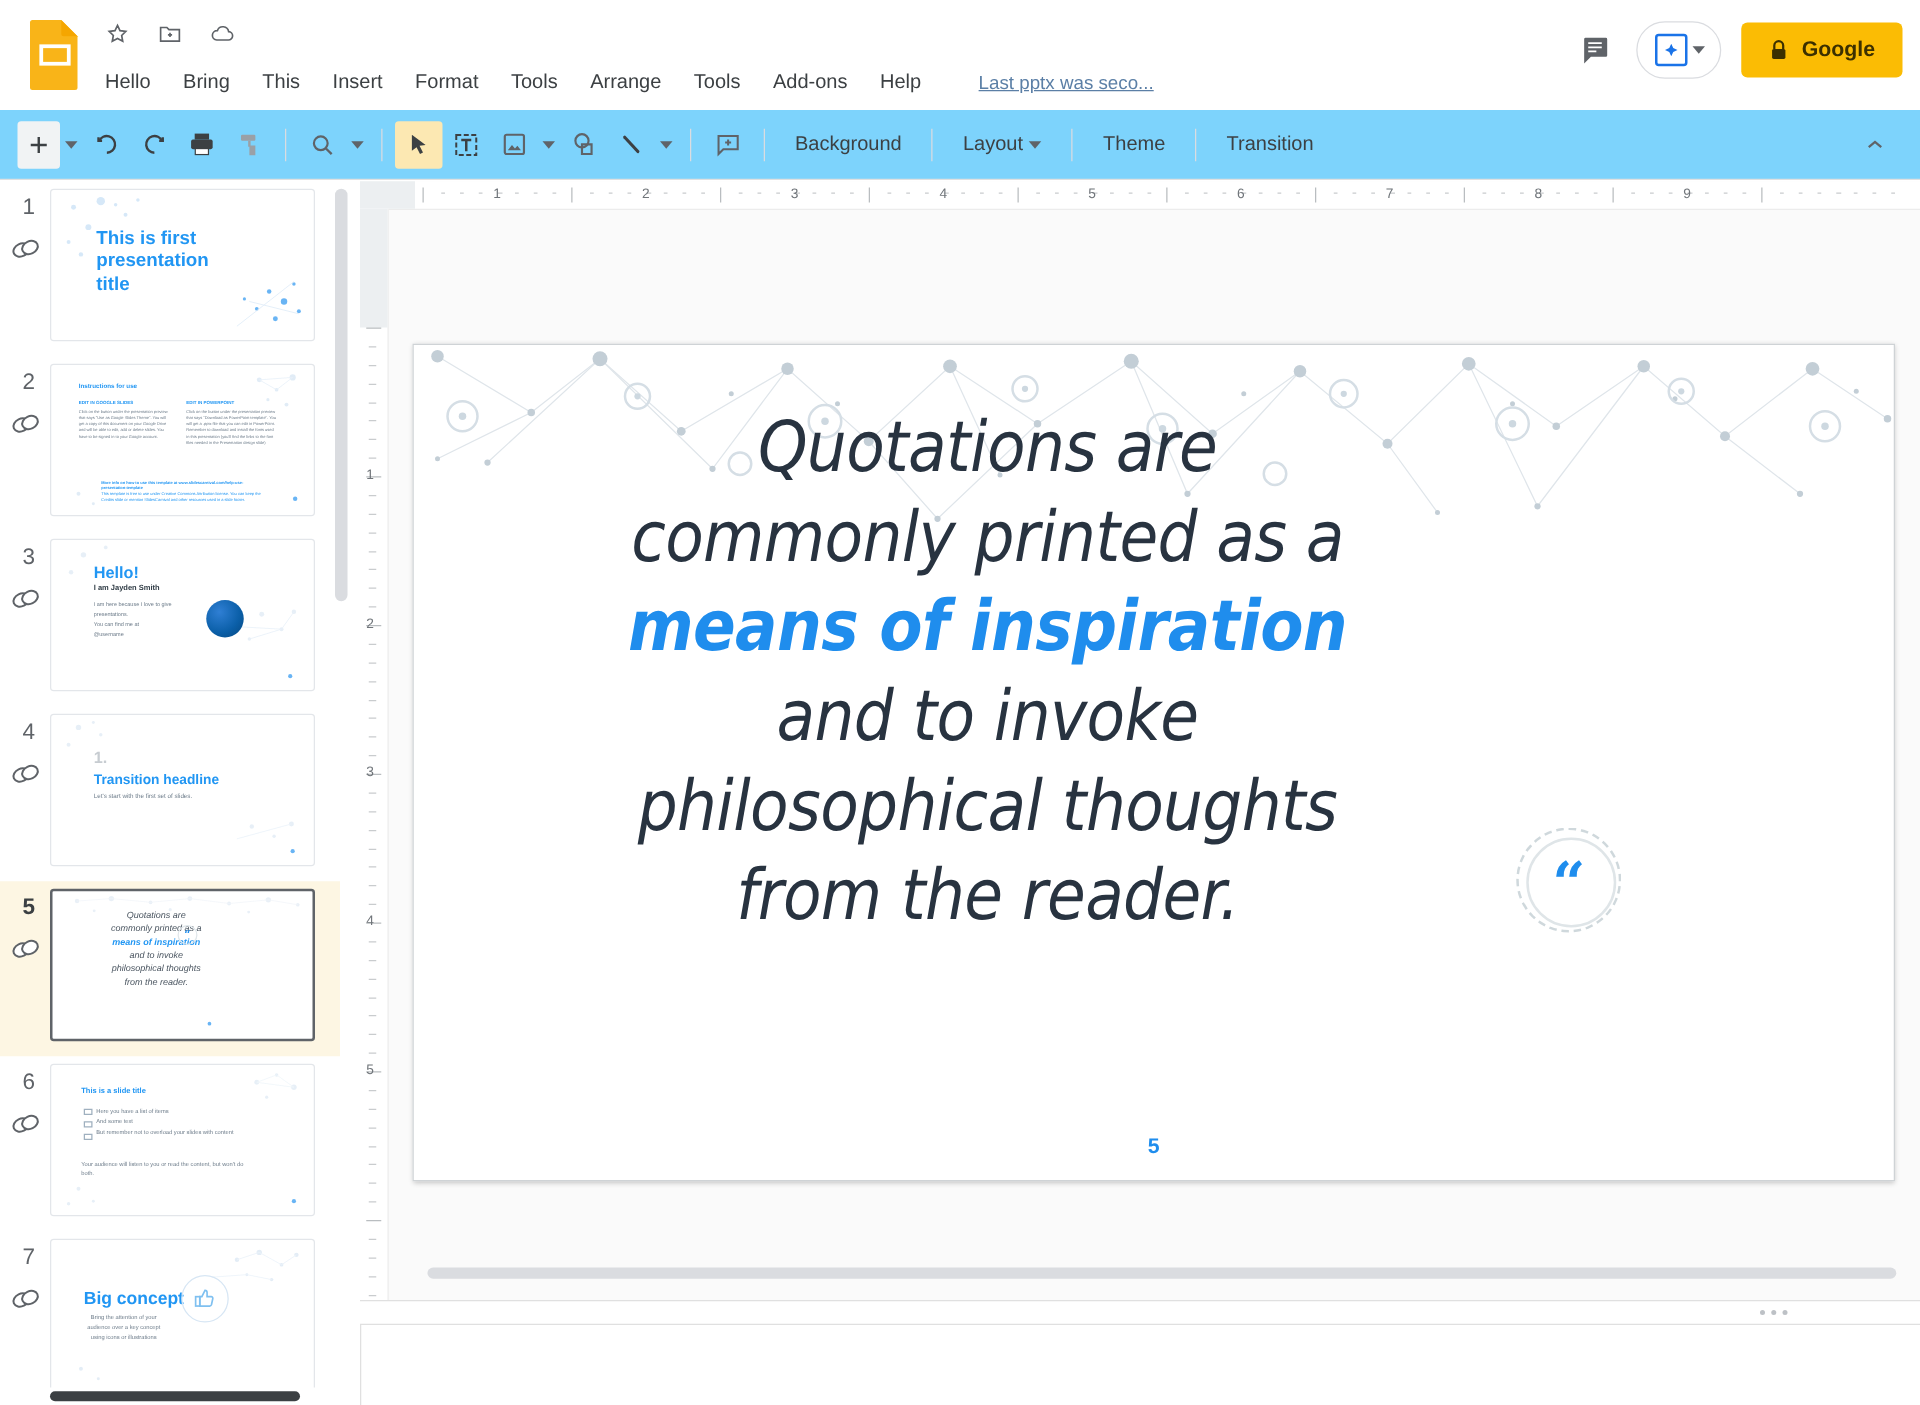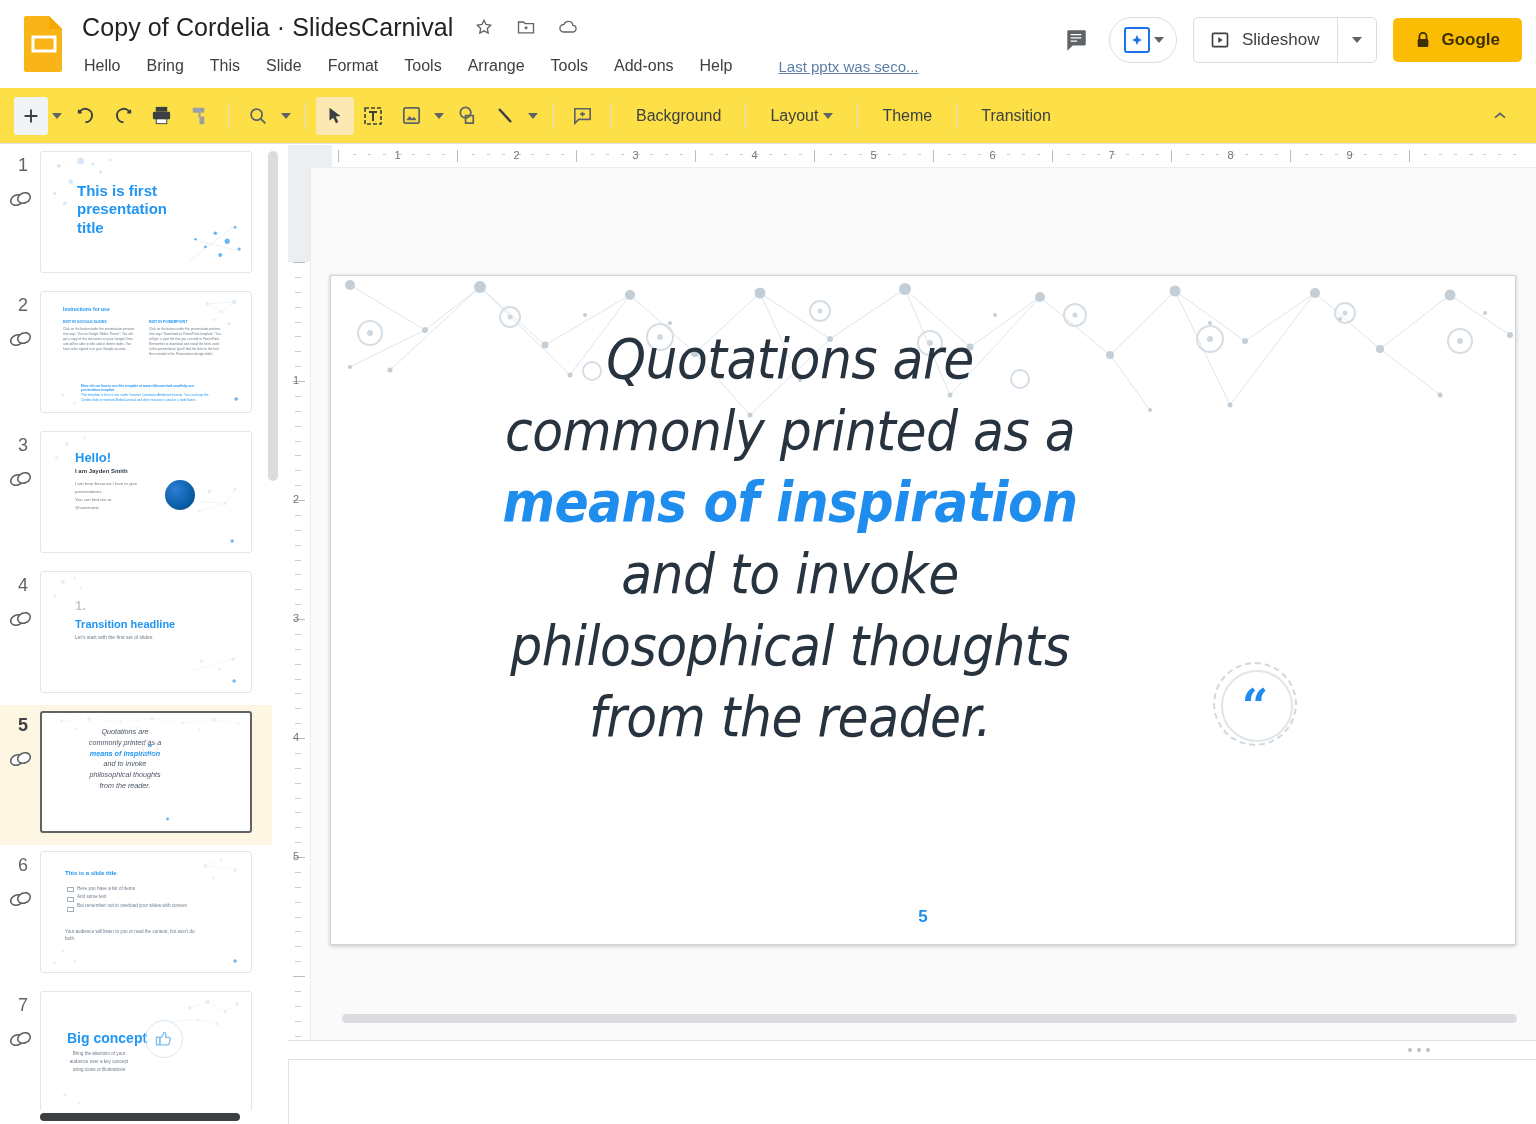--- a/index.html
+++ b/index.html
@@ -30,21 +30,21 @@
   .present-chip .sq svg{display:block}
   .caret{width:0;height:0;border-left:5px solid transparent;border-right:5px solid transparent;border-top:6px solid #5f6368;}
   .slideshow-group{display:flex;align-items:stretch;height:44px;border:1px solid #dadce0;border-radius:5px;overflow:hidden;background:#fff;}
   .slideshow-main{display:flex;align-items:center;gap:12px;padding:0 18px 0 16px;cursor:pointer;}
   .slideshow-main .label{font-size:17px;color:#3c4043;white-space:nowrap;}
   .slideshow-arrow{width:38px;display:flex;align-items:center;justify-content:center;border-left:1px solid #dadce0;cursor:pointer;}
   .share-btn{display:flex;align-items:center;gap:10px;height:44px;background:#fbbc04;border-radius:5px;padding:0 22px;cursor:pointer;}
   .share-btn .label{font-size:17px;color:#3c3000;font-weight:bold;}
 
   
-  .toolbar{position:absolute;left:0;top:88px;width:1536px;height:56px;background:#fde047;border-bottom:1px solid #e0e0e0;display:flex;align-items:center;padding-left:14px;box-sizing:border-box;}
+  .toolbar{position:absolute;left:0;top:88px;width:1536px;height:56px;background:#7dd3fc;border-bottom:1px solid #e0e0e0;display:flex;align-items:center;padding-left:14px;box-sizing:border-box;}
   .tb{display:flex;align-items:center;justify-content:center;height:38px;min-width:38px;color:#5f6368;cursor:pointer;border-radius:3px;}
   .tb.active{background:#fce8b2;}
   .tb.plusbox{background:#f1f3f4;min-width:34px;}
   .tb-sep{width:1px;height:26px;background:#dadce0;margin:0 10px;}
   .tb-mini{width:18px;display:flex;align-items:center;justify-content:center;cursor:pointer;}
   .tb-text{font-size:16px;color:#3c4043;padding:0 14px;height:34px;display:flex;align-items:center;gap:5px;cursor:pointer;border-radius:3px;white-space:nowrap;}
   .tb-collapse{position:absolute;right:22px;top:14px;width:28px;height:28px;display:flex;align-items:center;justify-content:center;color:#5f6368;cursor:pointer;}
 
   
   .filmstrip{position:absolute;left:0;top:145px;width:288px;height:979px;background:#fff;overflow:hidden;border-right:1px solid #e0e0e0;}
@@ -111,21 +111,20 @@
   <div class="header">
     <div class="logo">
       <svg width="44" height="58" viewBox="0 0 44 58">
         <path d="M4 2h23l13 13v41a2 2 0 0 1-2 2H4a2 2 0 0 1-2-2V4a2 2 0 0 1 2-2z" fill="#F9B418"></path>
         <path d="M27 2l13 13H29a2 2 0 0 1-2-2V2z" fill="#F5A600"></path>
         <rect x="11" y="23" width="22" height="14" fill="none" stroke="#fff" stroke-width="3"></rect>
       </svg>
     </div>
 
     <div class="title-row">
-      <span class="doc-title">Copy of Cordelia · SlidesCarnival</span>
       <span class="hicon">
         <svg width="20" height="20" viewBox="0 0 24 24">
             <path fill="none" stroke="#5f6368" stroke-width="1.6" d="M12 4l2.4 5 5.6.8-4 3.9 1 5.5-5-2.6-5 2.6 1-5.5-4-3.9 5.6-.8z"></path>
           </svg>
       </span>
       <span class="hicon">
         <svg width="20" height="20" viewBox="0 0 24 24">
             <path fill="none" stroke="#5f6368" stroke-width="1.6" d="M3 6h6l2 2h10v11H3z"></path>
             <path stroke="#5f6368" stroke-width="1.6" d="M14 13h-4M12 11v4"></path>
           </svg>
@@ -134,21 +133,21 @@
         <svg width="22" height="20" viewBox="0 0 24 24">
             <path fill="none" stroke="#5f6368" stroke-width="1.6" d="M6.5 18h11a4 4 0 0 0 .4-8 5.6 5.6 0 0 0-10.8-1A3.9 3.9 0 0 0 6.5 18z"></path>
           </svg>
       </span>
     </div>
 
     <div class="menu-row">
       <span class="menu-item">Hello</span>
       <span class="menu-item">Bring</span>
       <span class="menu-item">This</span>
-      <span class="menu-item">Slide</span>
+      <span class="menu-item">Insert</span>
       <span class="menu-item">Format</span>
       <span class="menu-item">Tools</span>
       <span class="menu-item">Arrange</span>
       <span class="menu-item">Tools</span>
       <span class="menu-item">Add-ons</span>
       <span class="menu-item">Help</span>
       <span class="last-edit">Last pptx was seco...</span>
     </div>
 
     <div class="hdr-right">
@@ -158,32 +157,20 @@
             <path stroke="#fff" stroke-width="1.3" d="M7 7h10M7 10h10M7 13h6"></path>
           </svg>
       </span>
       <span class="present-chip">
         <span class="sq">
           <svg width="12" height="12" viewBox="0 0 12 12">
               <path fill="#1a73e8" d="M6 1l1.6 3.4L11 6 7.6 7.6 6 11 4.4 7.6 1 6l3.4-1.6z"></path>
             </svg>
         </span>
         <span class="caret"></span>
-      </span>
-      <span class="slideshow-group">
-        <span class="slideshow-main">
-          <svg width="20" height="20" viewBox="0 0 24 24">
-              <rect x="3" y="4" width="18" height="16" rx="1.5" fill="none" stroke="#3c4043" stroke-width="2"></rect>
-              <path fill="#3c4043" d="M10 8.5l5 3.5-5 3.5z"></path>
-            </svg>
-          <span class="label">Slideshow</span>
-        </span>
-        <span class="slideshow-arrow">
-          <span class="caret"></span>
-        </span>
       </span>
       <span class="share-btn">
         <svg width="16" height="18" viewBox="0 0 18 20">
             <path fill="none" stroke="#3c3000" stroke-width="2" d="M5 9V6a4 4 0 0 1 8 0v3"></path>
             <rect x="3" y="9" width="12" height="9" rx="1.5" fill="#3c3000"></rect>
           </svg>
         <span class="label">Google</span>
       </span>
     </div>
   </div>

